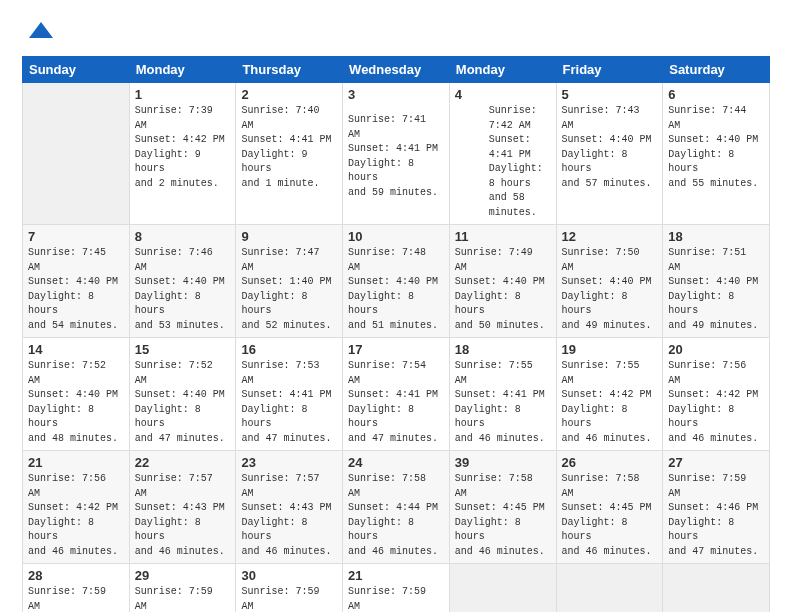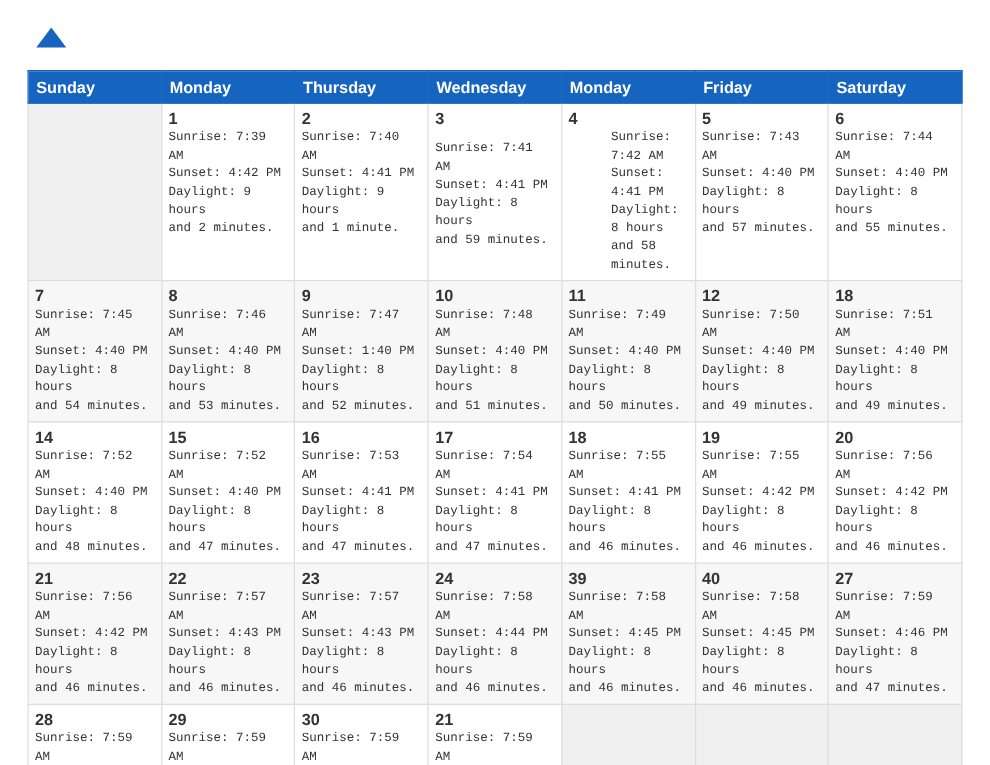--- a/index.html
+++ b/index.html
@@ -316,21 +316,21 @@
 and 46 minutes.</div>
           </td>
           <td>
             <span class="day-num">39</span>
             <div class="day-info" style="white-space: pre-line;">Sunrise: 7:58 AM
 Sunset: 4:45 PM
 Daylight: 8 hours
 and 46 minutes.</div>
           </td>
           <td>
-            <span class="day-num">40</span>
+            <span class="day-num">26</span>
             <div class="day-info" style="white-space: pre-line;">Sunrise: 7:58 AM
 Sunset: 4:45 PM
 Daylight: 8 hours
 and 46 minutes.</div>
           </td>
           <td>
             <span class="day-num">27</span>
             <div class="day-info" style="white-space: pre-line;">Sunrise: 7:59 AM
 Sunset: 4:46 PM
 Daylight: 8 hours

